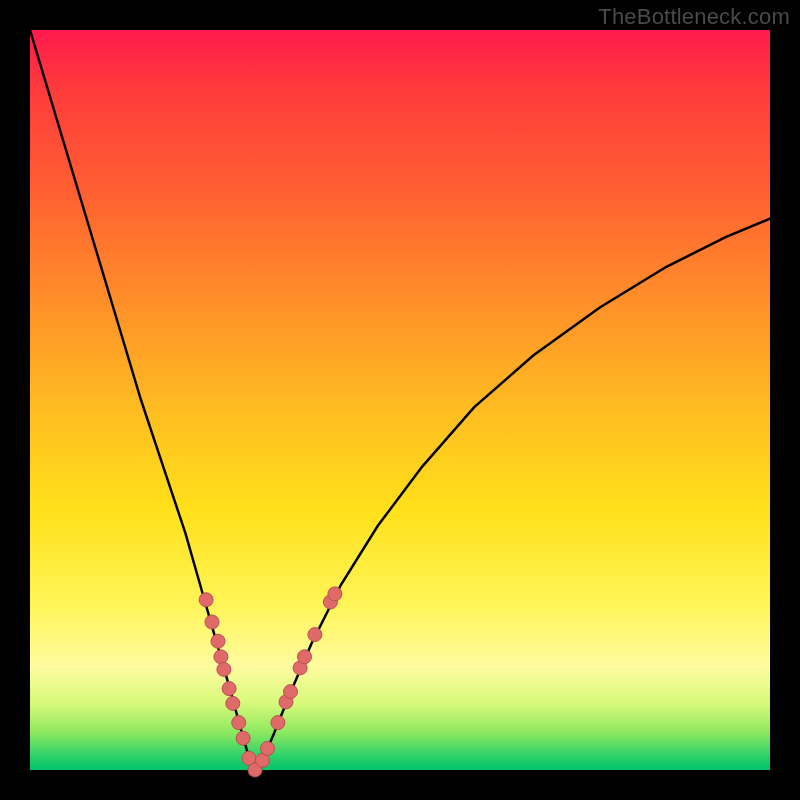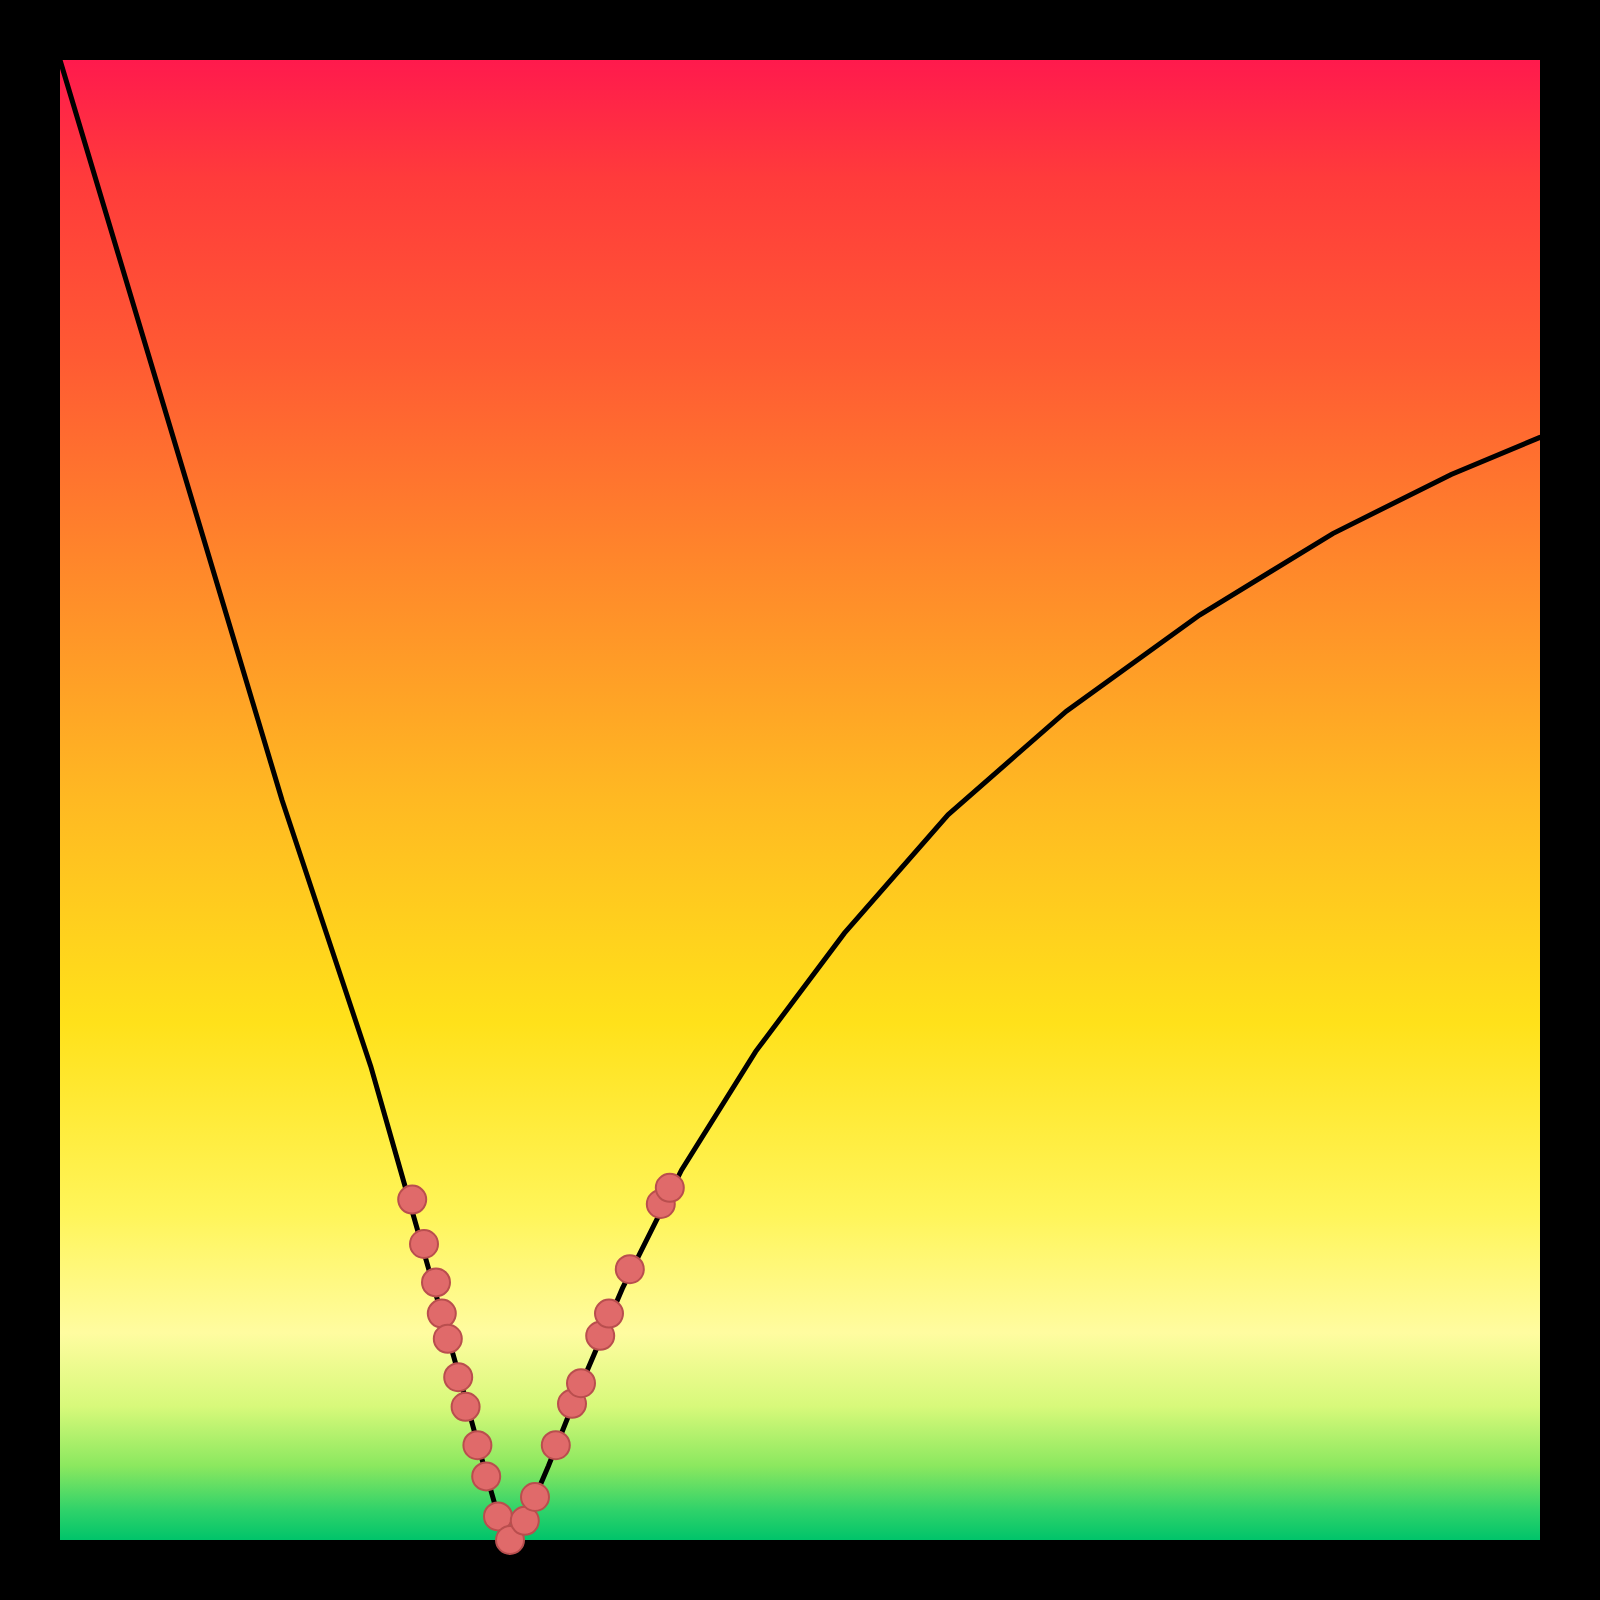--- a/index.html
+++ b/index.html
@@ -86,13 +86,14 @@
         <circle cx="256.0" cy="671.9" r="7" fill="#e06a6a" stroke="#b94e4e" stroke-width="1"></circle>
         <circle cx="260.5" cy="661.6" r="7" fill="#e06a6a" stroke="#b94e4e" stroke-width="1"></circle>
         <circle cx="270.1" cy="637.9" r="7" fill="#e06a6a" stroke="#b94e4e" stroke-width="1"></circle>
         <circle cx="274.5" cy="626.8" r="7" fill="#e06a6a" stroke="#b94e4e" stroke-width="1"></circle>
         <circle cx="284.9" cy="604.6" r="7" fill="#e06a6a" stroke="#b94e4e" stroke-width="1"></circle>
         <circle cx="300.4" cy="572.0" r="7" fill="#e06a6a" stroke="#b94e4e" stroke-width="1"></circle>
         <circle cx="304.9" cy="563.9" r="7" fill="#e06a6a" stroke="#b94e4e" stroke-width="1"></circle>
       </g>
   </svg>
 
+  <div class="watermark">TheBottleneck.com</div>
 </div>
 
 </body></html>

